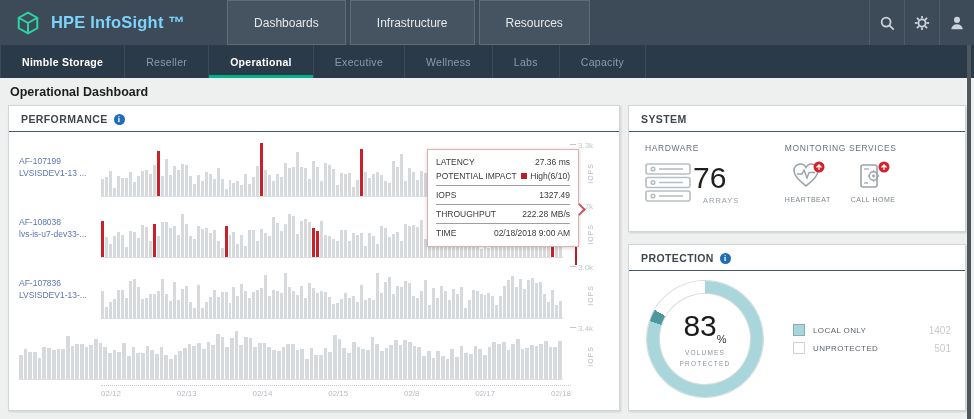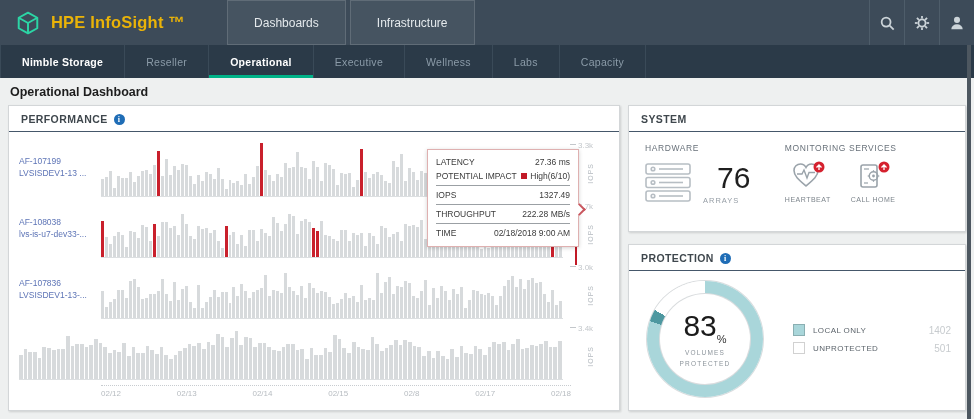--- a/index.html
+++ b/index.html
@@ -3,21 +3,21 @@
 <meta charset="utf-8">
 <style>
   * { margin:0; padding:0; box-sizing:border-box; }
   html,body { width:974px; height:419px; overflow:hidden; }
   body { font-family:"Liberation Sans", sans-serif; background:#eef0f0; position:relative; }
 
   
   .topnav { height:45px; background:#3d4b59; display:flex; align-items:stretch; }
   .brand { display:flex; align-items:center; padding:0 14px 0 16px; }
   .brand-logo { width:24px; height:24px; margin-right:11px; }
-  .brand-title { color:#eab308; font-size:16.5px; font-weight:bold; letter-spacing:0.2px; }
+  .brand-title { color:#7dd3fc; font-size:16.5px; font-weight:bold; letter-spacing:0.2px; }
   .menus { display:flex; margin-left:28px; }
   .menu-btn { display:flex; align-items:center; padding:0 26px; margin-right:4px;
     background:#46566425; background:rgba(255,255,255,0.05);
     border:1px solid rgba(255,255,255,0.14); color:#e4e9ec; font-size:12px; cursor:pointer; }
   .nav-spacer { flex:1; }
   .icon-btn { width:35px; display:flex; align-items:center; justify-content:center;
     border-left:1px solid #4e5d6a; color:#ccd4d9; cursor:pointer; }
   .icon-btn svg { width:16px; height:16px; }
 
   
@@ -70,21 +70,21 @@
 
   
   .right-col { flex:1; display:flex; flex-direction:column; }
 
   .system { height:127px; }
   .sys-body { display:flex; padding:11px 16px 0 16px; }
   .sys-group-label { font-size:8.5px; color:#68717a; letter-spacing:0.6px; }
   .hardware { width:46%; }
   .hw-row { display:flex; margin-top:10px; }
   .hw-icon { width:48px; height:40px; }
-  .hw-num { font-size:30px; color:#1f1f1f; line-height:1; margin-left:24px; }
+  .hw-num { font-size:30px; color:#1f1f1f; line-height:1; margin-left:0; }
   .hw-unit { font-size:7.5px; color:#959da5; letter-spacing:1px; margin:3px 0 0 10px; }
   .monitoring { flex:1; }
   .svc-row { display:flex; gap:20px; margin-top:8px; }
   .svc { display:flex; flex-direction:column; align-items:center; cursor:pointer; }
   .svc-icon { position:relative; width:34px; height:30px; }
   .svc-label { font-size:7px; color:#7d858c; letter-spacing:0.5px; margin-top:5px; }
 
   .protection { height:167px; margin-top:12px; }
   .prot-body { display:flex; align-items:center; padding:10px 14px 0 18px; }
   .donut-wrap { position:relative; width:116px; height:116px; cursor:pointer; }
@@ -112,20 +112,21 @@
       <g fill="none" stroke="#2cd5a5" stroke-width="1.8" stroke-linejoin="round">
         <path d="M11 1.5 L19.5 6.2 V15.8 L11 20.5 L2.5 15.8 V6.2 Z"></path>
         <path d="M2.5 6.2 L11 11 L19.5 6.2 M11 11 V20.5"></path>
       </g>
     </svg>
     <span class="brand-title">HPE InfoSight ™</span>
   </div>
   <nav class="menus" id="menus">
       <div class="menu-btn">Dashboards</div>
       <div class="menu-btn">Infrastructure</div>
+      <div class="menu-btn">Resources</div>
     </nav>
   <div class="nav-spacer"></div>
   <span class="icon-btn">
     <svg viewBox="0 0 18 18">
       <circle cx="8" cy="8" r="5" fill="none" stroke="#ccd4d9" stroke-width="2"></circle>
       <line x1="12" y1="12" x2="16.5" y2="16.5" stroke="#ccd4d9" stroke-width="2"></line>
     </svg>
   </span>
   <span class="icon-btn">
     <svg viewBox="0 0 18 18">

